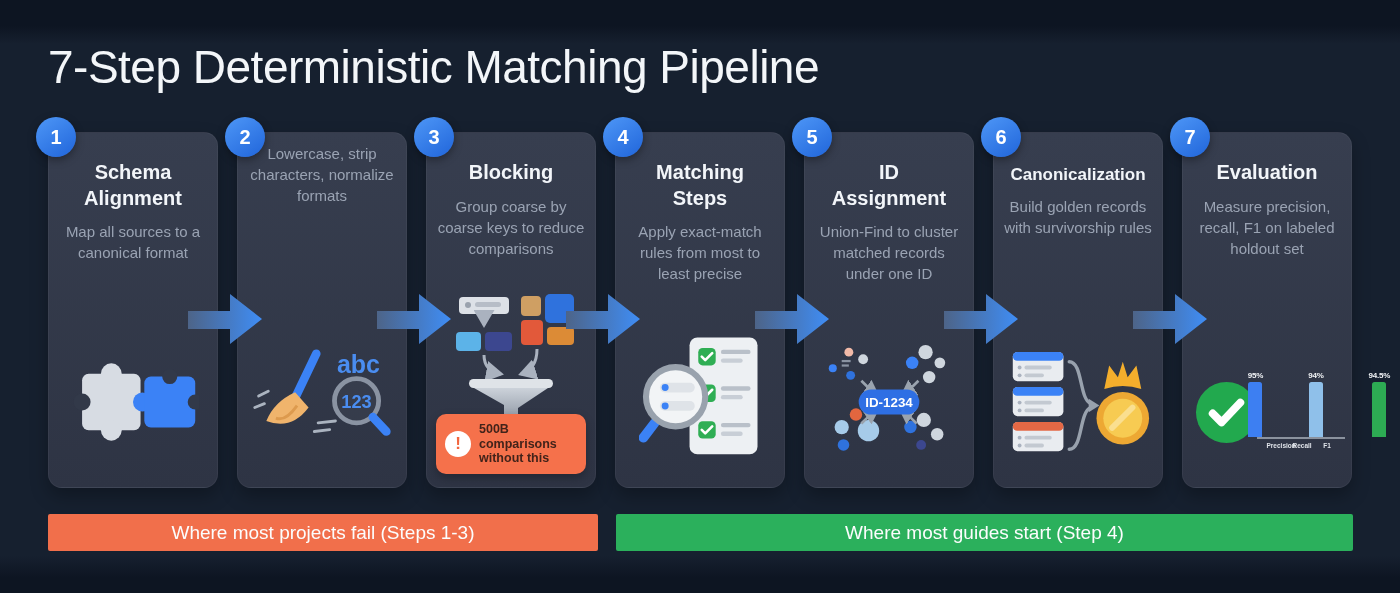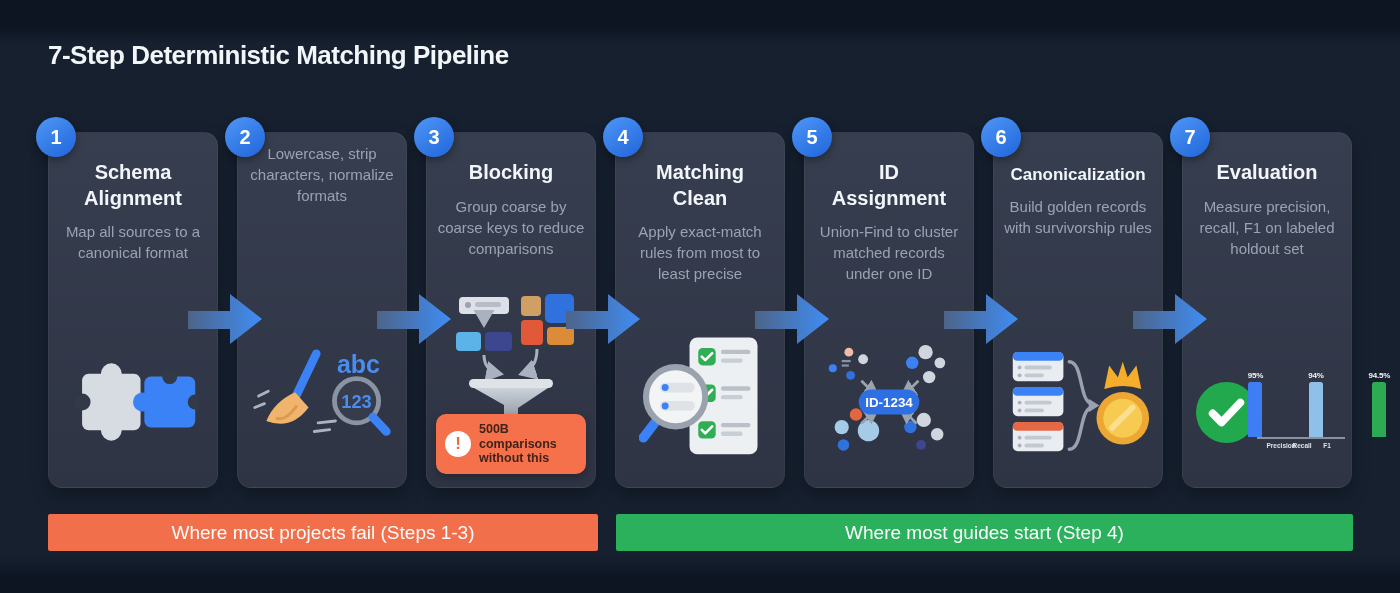--- a/index.html
+++ b/index.html
@@ -3,21 +3,21 @@
 <meta charset="utf-8">
 <style>
   html,body{margin:0;padding:0;}
   body{
     width:1400px;height:593px;position:relative;overflow:hidden;
     font-family:"Liberation Sans",sans-serif;
     background:linear-gradient(180deg,#0d1522 0px,#0d1522 26px,#16202f 44px,#16202f 556px,#0d1522 578px,#0d1522 593px);
   }
   .page-title{
     position:absolute;left:48px;top:40px;margin:0;
-    font-size:26px;font-weight:700;color:#f3f6f9;letter-spacing:-0.5px;
+    font-size:46px;font-weight:400;color:#f3f6f9;letter-spacing:-0.5px;
   }
   .cards{position:absolute;left:48px;top:132px;display:flex;gap:19px;}
   .card{
     width:170px;height:356px;border-radius:14px;position:relative;
     background:linear-gradient(180deg,#373e4f,#2e3444);
     border:1px solid rgba(255,255,255,0.045);
     box-shadow:0 8px 18px rgba(0,0,0,0.28);
     box-sizing:border-box;
   }
   .badge{
@@ -169,21 +169,21 @@
         <div>without this</div>
       </div>
     </div>
     <svg class="arrow" viewBox="0 0 76 58">
       <path d="M0 21 L42 21 L42 4 L74 29 L42 54 L42 39 L0 39 Z" fill="url(#ag1)"></path>
     </svg>
   </div>
 
   <div class="card">
     <div class="badge">4</div>
-    <div class="card-title narrow">Matching Clean</div>
+    <div class="card-title narrow">Matching Steps</div>
     <div class="card-desc">Apply exact-match rules from most to least precise</div>
     <div class="icon-wrap iw-4">
       <svg width="122" height="129" viewBox="0 0 140 148">
         <rect x="58" y="4" width="78" height="134" rx="9" fill="#edf0f3"></rect>
         <g>
           <rect x="68" y="16" width="20" height="20" rx="5" fill="#2fae54"></rect>
           <path d="M72 26 l4 4 l8 -8" stroke="#fff" stroke-width="3" fill="none" stroke-linecap="round" stroke-linejoin="round"></path>
           <rect x="94" y="18" width="34" height="5" rx="2.5" fill="#b9c0c9"></rect>
           <rect x="94" y="28" width="25" height="5" rx="2.5" fill="#c8ced6"></rect>
         </g>

